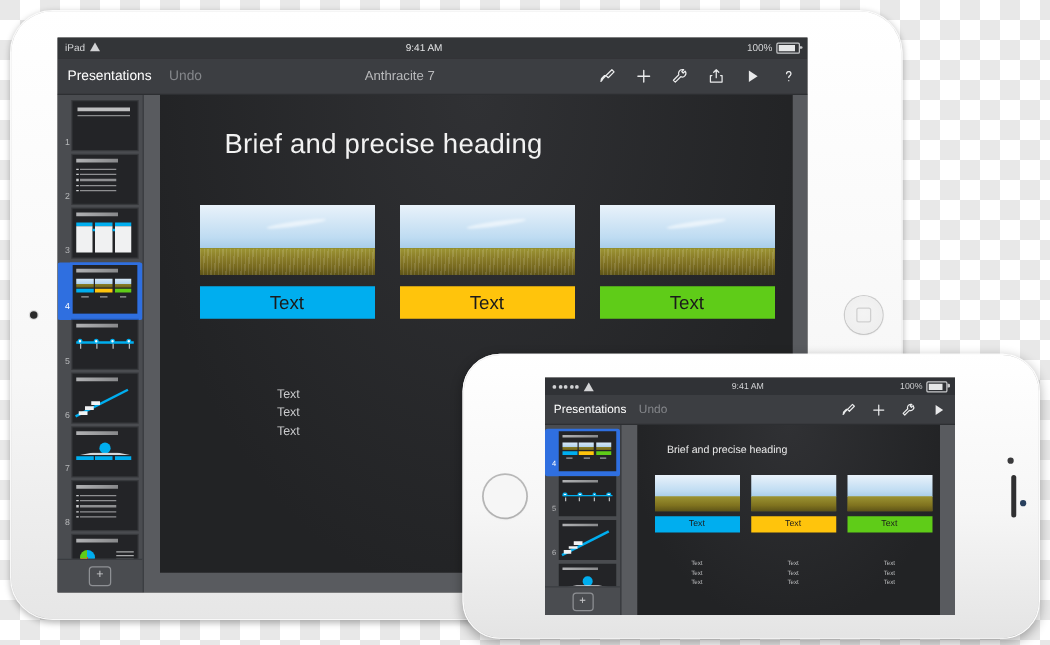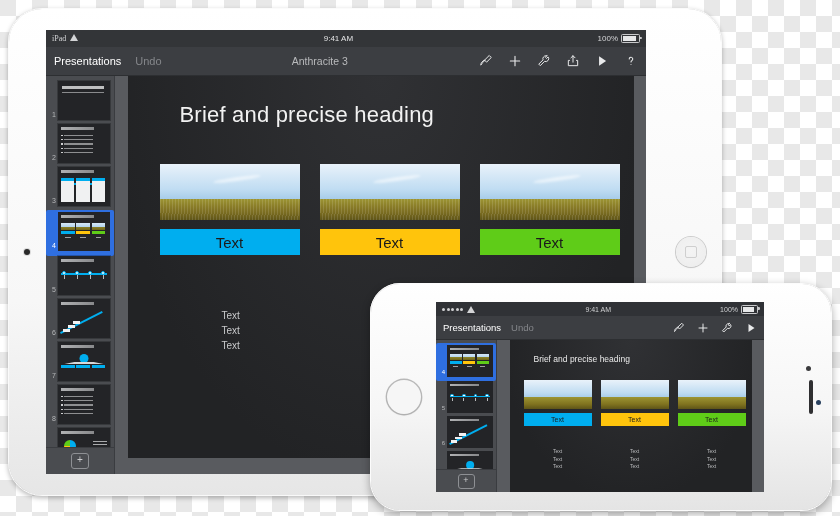--- a/index.html
+++ b/index.html
@@ -38,21 +38,21 @@
   }
   #ipad-screen{
     position:absolute;left:38px;top:22px;width:600px;height:444px;
     background:#2b2b2b;overflow:hidden;
   }
   
   .ipad-status{
     height:17px;background:#333538;color:#d3d4d6;font-size:8px;
     display:flex;align-items:center;padding:0 6px;box-sizing:border-box;
   }
-  .ipad-status .left{display:flex;gap:4px;font-family:Liberation Serif, serif;}
+  .ipad-status .left{display:flex;gap:4px;}
   .ipad-status .mid{flex:1;text-align:center;font-size:8px;color:#e4e5e6;}
   .ipad-status .right{display:flex;align-items:center;gap:3px;}
   .wifi{width:9px;height:7px;position:relative;display:inline-block;}
   .wifi::before{content:"";position:absolute;left:0;bottom:0;width:0;height:0;
     border-left:4.5px solid transparent;border-right:4.5px solid transparent;
     border-bottom:7px solid #d3d4d6;}
   .batt{width:17px;height:7px;border:1px solid #c8c9cb;border-radius:1.5px;position:relative;}
   .batt::after{content:"";position:absolute;right:-3px;top:1.6px;width:1.6px;height:2.6px;background:#c8c9cb;border-radius:0 1px 1px 0;}
   .batt i{position:absolute;left:1px;top:1px;bottom:1px;width:13px;background:#e6e7e8;display:block;}
   
@@ -188,21 +188,21 @@
             <i></i>
           </span>
       </span>
     </div>
 
     <div class="ipad-toolbar">
       <span class="tb-left">
         <span class="tb-txt">Presentations</span>
         <span class="tb-txt dim">Undo</span>
       </span>
-      <span class="tb-title">Anthracite 3</span>
+      <span class="tb-title">Anthracite 7</span>
       <span class="tb-right">
         <span class="tb-ic">
           <svg width="14" height="14" viewBox="0 0 24 24" fill="none" stroke="#e9eaeb" stroke-width="1.7" stroke-linecap="round" stroke-linejoin="round">
             <path d="M18 3l3 3-8 8-3-3z"></path>
               <path d="M10 11l-4 4c-1 1-1 3-3 4 1-2 0-3 1-4l4-4z"></path>
           </svg>
         </span>
         <span class="tb-ic">
           <svg width="14" height="14" viewBox="0 0 24 24" stroke="#e9eaeb" stroke-width="1.9" stroke-linecap="round">
               <path d="M12 4v16M4 12h16"></path>

